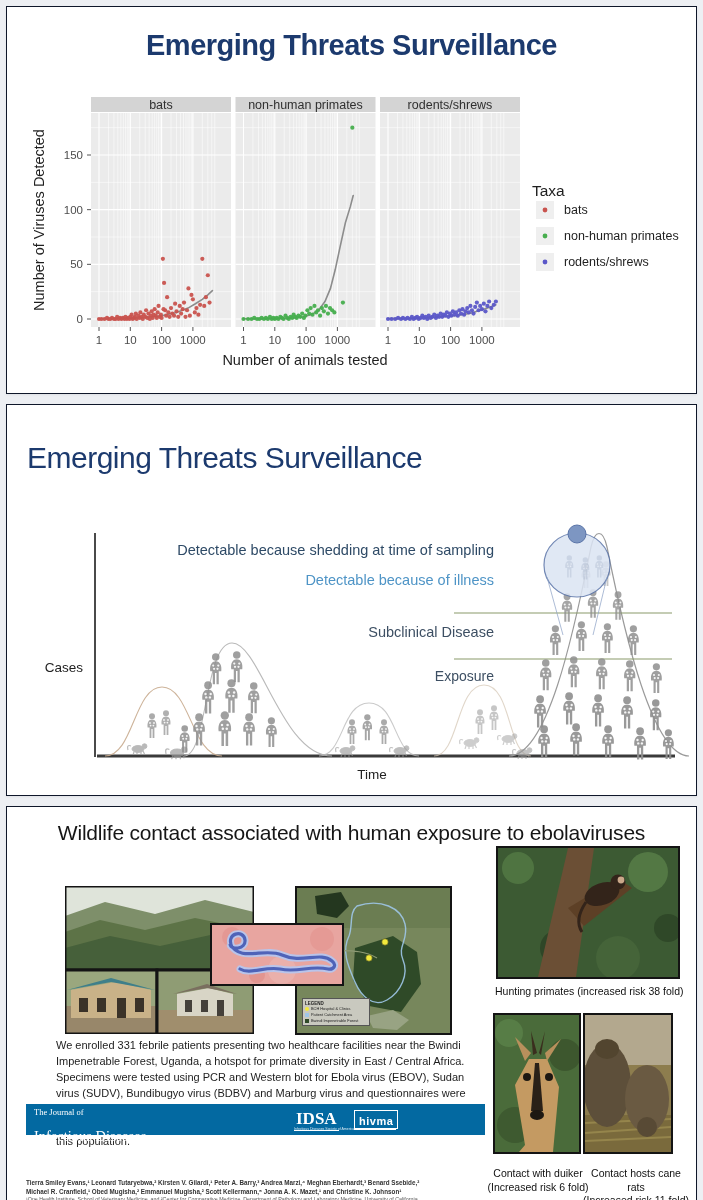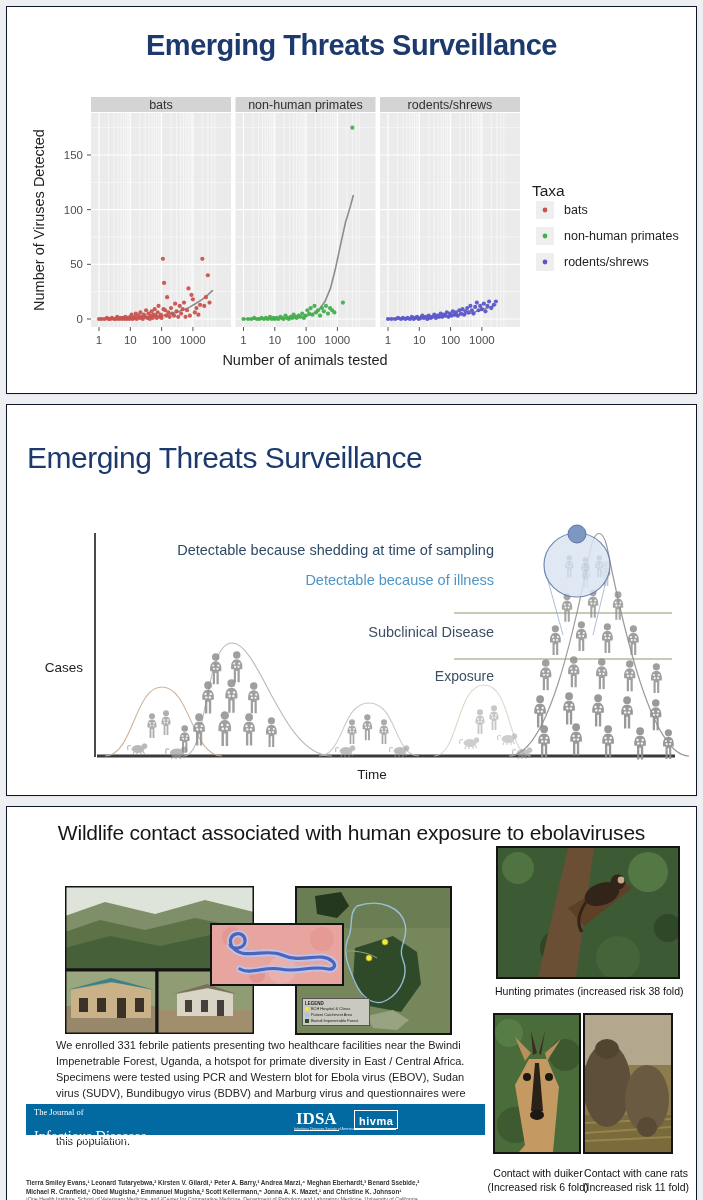--- a/index.html
+++ b/index.html
@@ -683,16 +683,16 @@
       <ellipse cx="62" cy="84" rx="22" ry="34" fill="#6a5a42"></ellipse>
       <circle cx="62" cy="112" r="10" fill="#584a35"></circle>
       <ellipse cx="22" cy="34" rx="12" ry="10" fill="#52452f"></ellipse>
     </svg>
   </div>
   <div class="cap2" id="cap-duiker">
     <span>Contact with duiker</span><br>
     <span>(Increased risk 6 fold)</span>
   </div>
   <div class="cap2" id="cap-cane">
-    <span>Contact with cane rats</span><br>
+    <span>Contact hosts cane rats</span><br>
     <span>(Increased risk 11 fold)</span>
   </div>
 </div>
 
 </body></html>

